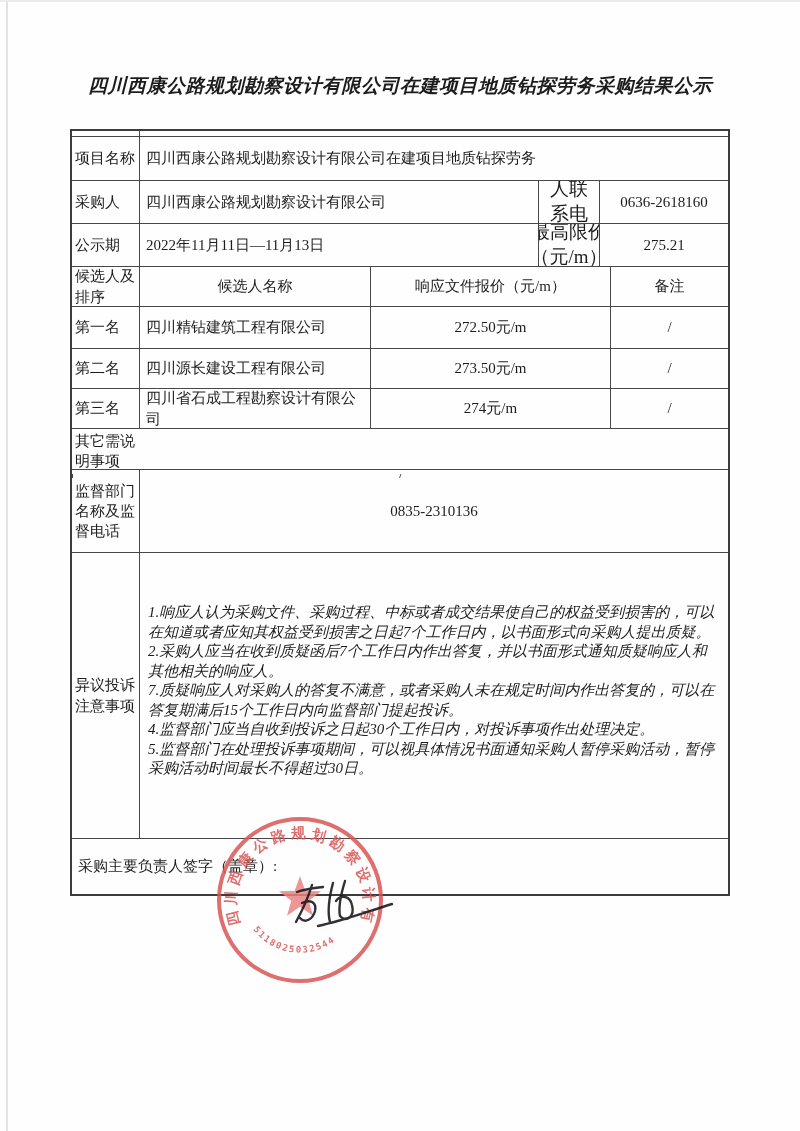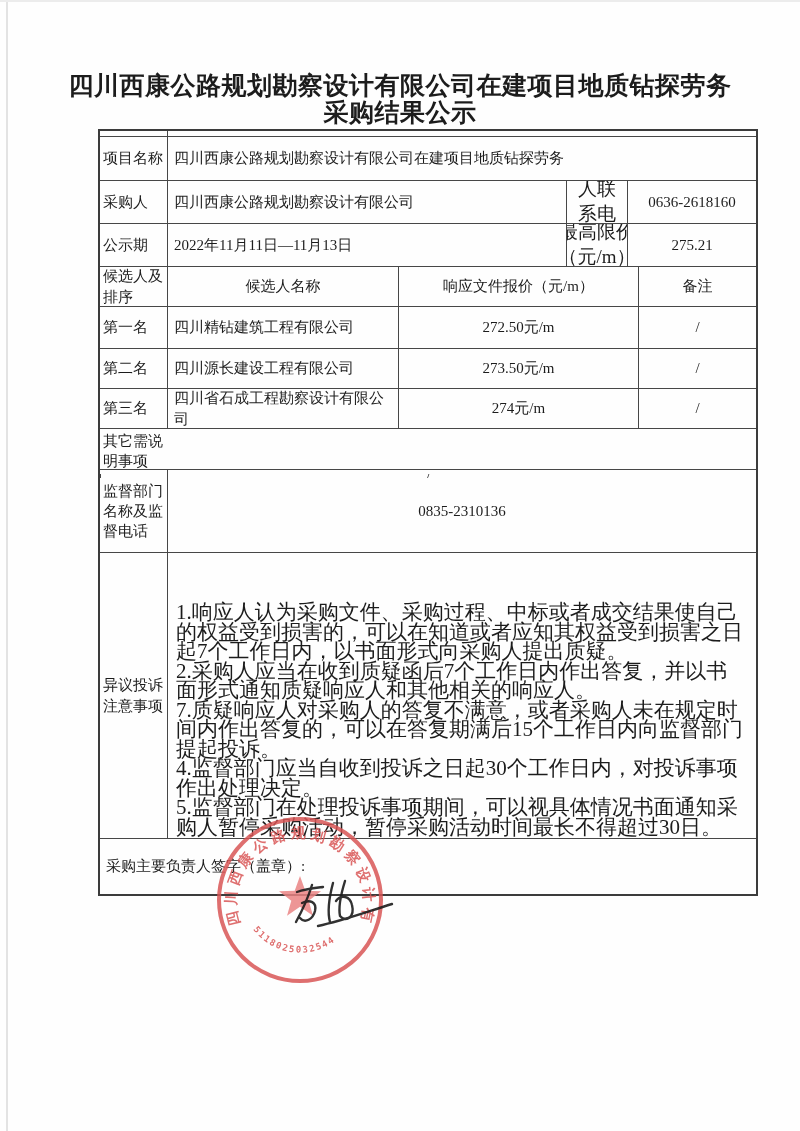--- a/index.html
+++ b/index.html
@@ -10,28 +10,27 @@
     font-family:"Liberation Serif","DejaVu Serif",serif;
     color:#1c1c1c;
     overflow:hidden;
   }
   .scan-edge-left{position:absolute;left:6px;top:0;width:2px;height:1131px;background:#e3e3e3;}
   .scan-edge-top{position:absolute;left:0;top:0;width:800px;height:2px;background:#ececec;}
 
   .title{
     position:absolute;top:72px;left:50%;transform:translateX(-50%);
     width:676px;text-align:center;
-    font-size:25px;font-weight:bold;line-height:27px;letter-spacing:0.5px;
+    font-size:19px;font-weight:bold;line-height:27px;letter-spacing:0.5px;font-style:italic;
   }
 
   .tbl{
     position:absolute;left:70px;top:129px;width:656px;
     border:2px solid #3c3c3c;
     font-size:15px;
-    margin-left:28px;
   }
   .row{display:flex;border-top:1.5px solid #474747;}
   .row:first-child{border-top:none;}
   .cell{
     border-left:1.5px solid #474747;
     display:flex;align-items:center;
     padding:2px 6px;box-sizing:border-box;
     overflow:hidden;
   }
   .cell:first-child{border-left:none;}
@@ -55,21 +54,21 @@
   .h-cand3{height:39px;}
   .h-other{height:40px;flex-direction:column;}
   .h-superv{height:82px;}
   .h-objection{height:285px;}
   .h-sign{height:55px;}
 
   .superv-stack{flex-direction:column;align-items:stretch;padding:0;}
   .superv-sub{flex:1;display:flex;align-items:center;justify-content:center;text-align:center;}
   .superv-sub + .superv-sub{border-top:1.5px solid #474747;}
 
-  .objection-cell{display:block;padding:50px 12px 0 8px;line-height:19.5px;font-size:21px;}
+  .objection-cell{display:block;padding:50px 12px 0 8px;line-height:19.5px;font-size:15px;font-style:italic;}
   .objection-cell div{margin:0;}
 
   .sign-cell{width:100%;padding-left:6px;}
 
   .overlay{position:absolute;left:0;top:0;width:800px;height:1131px;pointer-events:none;}
   .seal-ink{opacity:0.84;}
 </style>
 </head>
 <body>
 

